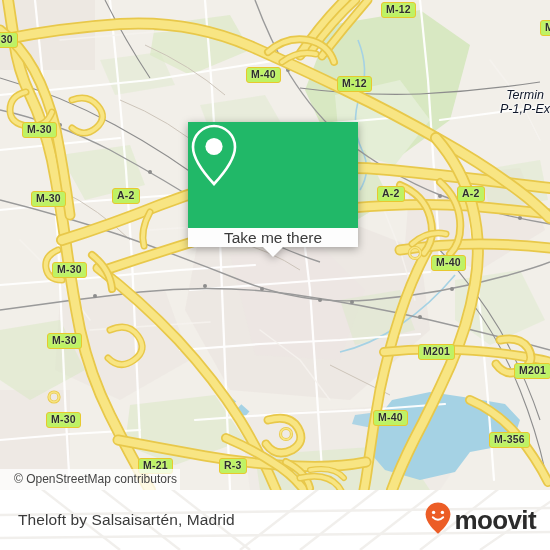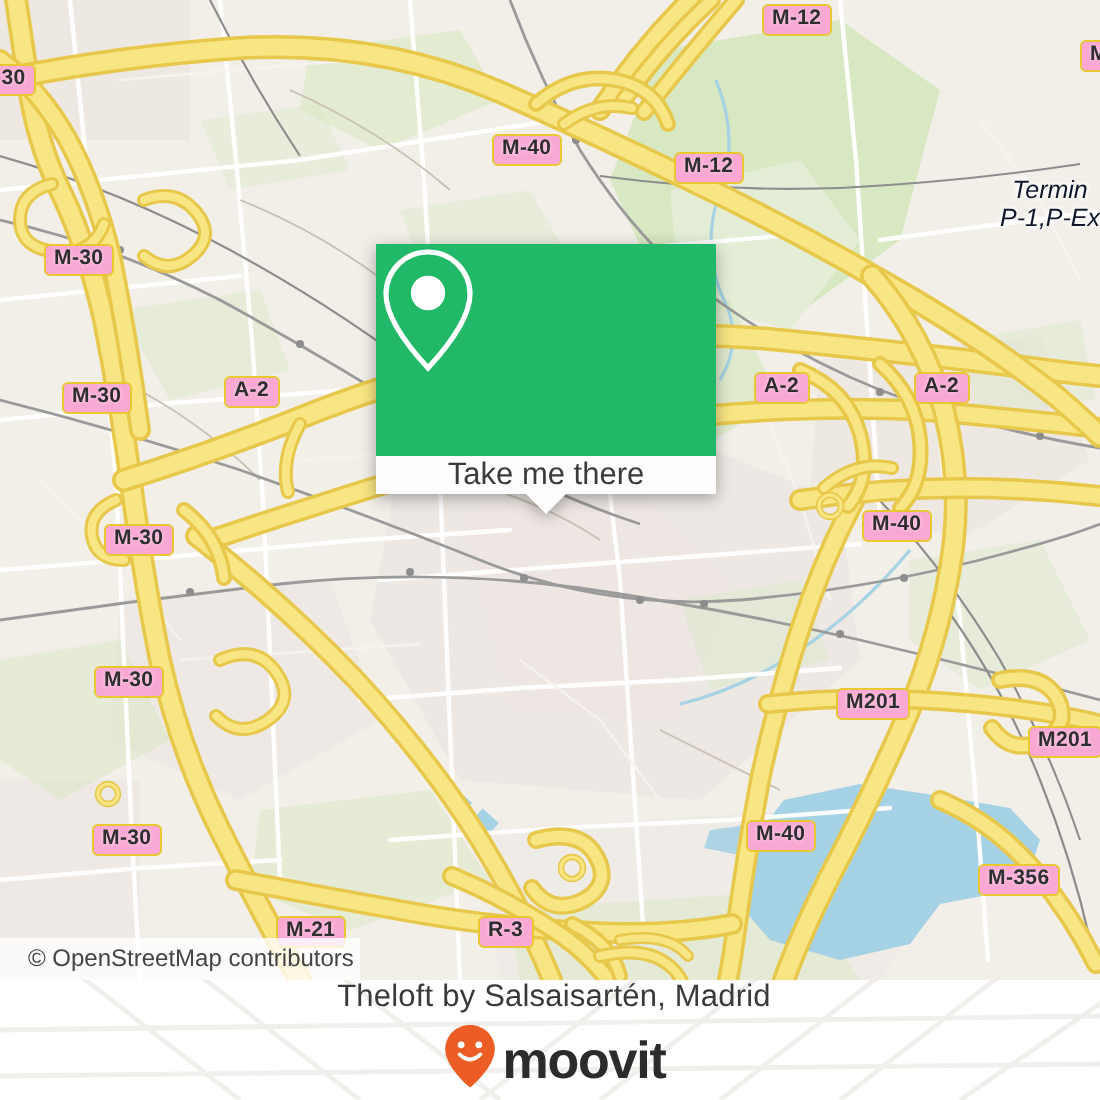--- a/index.html
+++ b/index.html
@@ -15,21 +15,21 @@
     position: absolute; left: 0; top: 0;
     width: 550px; height: 490px;
     background: #f2efe9;
     overflow: hidden;
   }
   #map svg { position: absolute; left: 0; top: 0; }
 
   
   .shield {
     position: absolute;
-    background: #f9a8d4;
+    background: #bef264;
     border: 1.6px solid #e8c82e;
     border-radius: 3px;
     color: #2e2e2e;
     font-size: 10.5px;
     font-weight: bold;
     letter-spacing: .2px;
     padding: 1px 4px 2px 4px;
     line-height: 11px;
     white-space: nowrap;
     text-shadow: 0 0 2px rgba(255,255,255,.6);
@@ -89,21 +89,20 @@
 
   
   #footer {
     position: absolute; left: 0; top: 490px;
     width: 550px; height: 60px;
     background: #ffffff;
     display: flex; align-items: center;
     justify-content: space-between;
     padding: 0 14px 0 18px;
     overflow: hidden;
-    flex-direction: column;
   }
   #footer-bg { position: absolute; left:0; top:0; width:550px; height:60px; }
   #footer-title {
     position: relative;
     font-size: 15.5px; color: #3a3a3a; letter-spacing: .1px;
   }
   #brand {
     position: relative;
     display: flex; align-items: center; gap: 2px;
   }
@@ -370,21 +369,21 @@
     </svg>
 
     <div id="shield-layer">
         <div class="shield" style="left: -8px; top: 32px;">-30</div>
         <div class="shield" style="left: 22px; top: 122px;">M-30</div>
         <div class="shield" style="left: 31px; top: 191px;">M-30</div>
         <div class="shield" style="left: 52px; top: 262px;">M-30</div>
         <div class="shield" style="left: 47px; top: 333px;">M-30</div>
         <div class="shield" style="left: 46px; top: 412px;">M-30</div>
         <div class="shield" style="left: 138px; top: 458px;">M-21</div>
-        <div class="shield" style="left: 239px; top: 458px;">R-3</div>
+        <div class="shield" style="left: 219px; top: 458px;">R-3</div>
         <div class="shield" style="left: 112px; top: 188px;">A-2</div>
         <div class="shield" style="left: 377px; top: 186px;">A-2</div>
         <div class="shield" style="left: 457px; top: 186px;">A-2</div>
         <div class="shield" style="left: 246px; top: 67px;">M-40</div>
         <div class="shield" style="left: 381px; top: 2px;">M-12</div>
         <div class="shield" style="left: 337px; top: 76px;">M-12</div>
         <div class="shield" style="left: 431px; top: 255px;">M-40</div>
         <div class="shield" style="left: 373px; top: 410px;">M-40</div>
         <div class="shield" style="left: 418px; top: 344px;">M201</div>
         <div class="shield" style="left: 514px; top: 363px;">M201</div>

